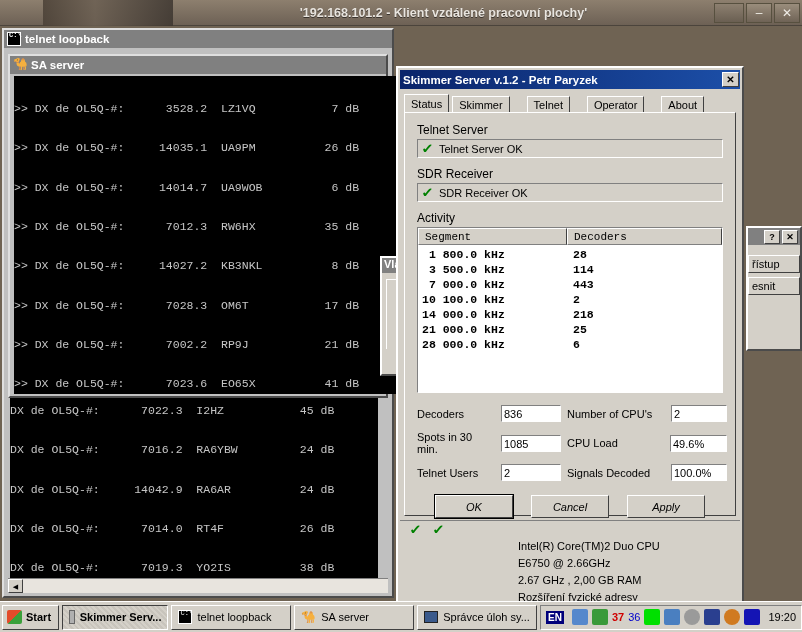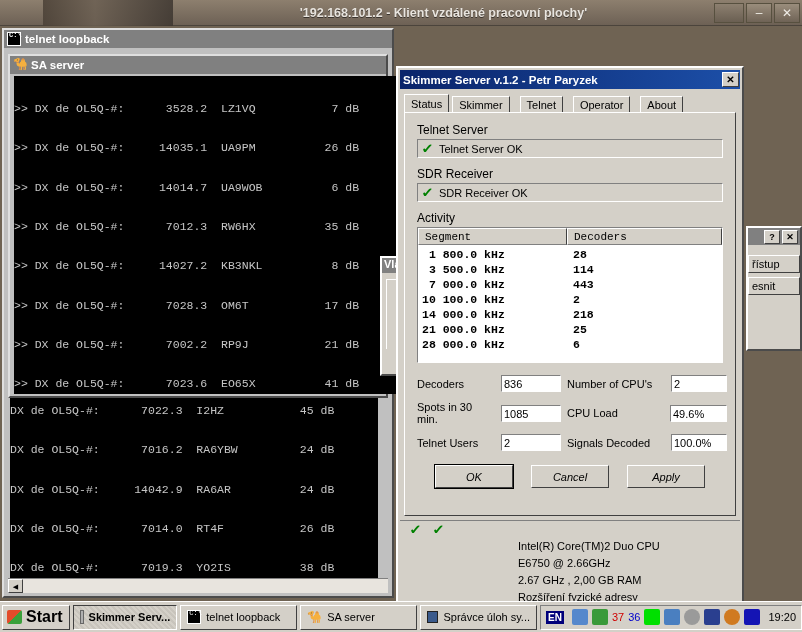--- a/index.html
+++ b/index.html
@@ -94,39 +94,39 @@
            background:linear-gradient(to right,#0a246a,#1c4fa8);
            color:#fff; font-weight:bold; font-size:11.5px; padding-left:3px; }
   #dlg-tb .t{ flex:1; white-space:nowrap; overflow:hidden; }
   #dlg-close{ width:17px; height:15px; margin-right:1px; background:#d4d0c8;
               border-top:1px solid #fff; border-left:1px solid #fff;
               border-right:1px solid #404040; border-bottom:1px solid #404040;
               color:#000; font-size:10px; font-weight:bold;
               display:flex; align-items:center; justify-content:center; }
 
   #tabs{ display:flex; align-items:flex-end; margin:5px 0 0 6px; height:18px; }
-  .tab{ height:16px; padding:1px 6px 0; margin-right:10px; background:#d4d0c8;
+  .tab{ height:16px; padding:1px 6px 0; margin-right:17px; background:#d4d0c8;
         border-top:1px solid #fff; border-left:1px solid #fff;
         border-right:1px solid #404040; font-size:11px; line-height:15px; }
   .tab.active{ height:18px; padding-top:2px; margin-right:3px; position:relative; z-index:3; }
   #tabpage{ margin:0 6px 0 6px; height:404px; background:#d4d0c8;
             border-top:1px solid #fff; border-left:1px solid #fff;
             border-right:1px solid #404040; border-bottom:1px solid #404040;
             position:relative; padding:10px 12px; }
 
   .grp-label{ font-size:12px; margin-bottom:2px; }
   .status-box{ height:19px; background:#d4d0c8; display:flex; align-items:center;
                gap:6px; padding-left:4px; font-size:11px;
                border-top:1px solid #808080; border-left:1px solid #808080;
                border-right:1px solid #fff; border-bottom:1px solid #fff;
                margin-bottom:9px; }
   .chk{ color:#008000; font-weight:bold; font-size:13px;
         transform:scaleX(1.15); display:inline-block; }
 
-  #act-box{ height:136px; background:#fff; margin-bottom:12px;
+  #act-box{ height:166px; background:#fff; margin-bottom:12px;
             border-top:1px solid #808080; border-left:1px solid #808080;
             border-right:1px solid #fff; border-bottom:1px solid #fff; }
   #act-head{ display:flex; height:17px; background:#d4d0c8; }
   #act-head div{ font-family:"Liberation Mono","DejaVu Sans Mono",monospace;
                  font-size:11px; line-height:16px; padding-left:6px;
                  border-top:1px solid #fff; border-left:1px solid #fff;
                  border-right:1px solid #404040; border-bottom:1px solid #808080; }
   .col-seg{ width:149px; } .col-dec{ flex:1; }
   #act-rows{ font-family:"Liberation Mono","DejaVu Sans Mono",monospace;
              font-size:11.5px; line-height:15px; padding-top:2px;font-weight:bold; }
@@ -154,41 +154,41 @@
                padding-left:10px;
                border-top:1px solid #808080; }
   #cpuinfo{ position:absolute; right:14px; top:470px; width:210px;
             text-align:left; font-size:11px; line-height:17px; }
 
   
   #taskbar{ position:absolute; left:0; bottom:0; width:802px; height:31px;
             background:#d4d0c8; border-top:1px solid #fff; display:flex;
             align-items:center; gap:3px; padding:2px 0 2px 2px; }
   #start{ display:flex; align-items:center; gap:4px; height:25px; padding:0 7px 0 4px;
-          font-weight:bold; font-size:16px;
+          font-weight:bold; font-size:11px;
           border-top:1px solid #fff; border-left:1px solid #fff;
           border-right:1px solid #404040; border-bottom:1px solid #404040;
           background:#d4d0c8; }
   .tbtn{ height:25px; display:flex; align-items:center; gap:5px; padding:0 6px;
          font-size:11px; background:#d4d0c8; white-space:nowrap; overflow:hidden;
          border-top:1px solid #fff; border-left:1px solid #fff;
          border-right:1px solid #404040; border-bottom:1px solid #404040; }
   .tbtn.active{ font-weight:bold;
          border-top:1px solid #404040; border-left:1px solid #404040;
          border-right:1px solid #fff; border-bottom:1px solid #fff;
          background:repeating-linear-gradient(45deg,#d4d0c8,#d4d0c8 2px,#c8c4bc 2px,#c8c4bc 4px); }
   #tray{ margin-left:auto; height:25px; display:flex; align-items:center; gap:4px;
          padding:0 5px;
          border-top:1px solid #808080; border-left:1px solid #808080;
          border-right:1px solid #fff; border-bottom:1px solid #fff; }
   #lang{ background:#00007b; color:#fff; font-weight:bold; font-size:10px;
          padding:1px 2px; margin-right:4px; }
   .tray-ic{ width:16px; height:16px; display:inline-block; border-radius:2px; }
   #clock{ font-size:11px; margin-left:4px; }
-  .num-r{ color:#d00000; font-weight:normal; font-size:11px; }
+  .num-r{ color:#d00000; font-weight:bold; font-size:11px; }
   .num-b{ color:#0000cc; font-size:11px; }
 
   
   .hscroll{ height:15px; background:#d4d0c8; display:flex; align-items:stretch;
             border-top:1px solid #808080; }
   .sb-arrow{ width:15px; background:#d4d0c8; font-size:7px; text-align:center; line-height:13px;
              border-top:1px solid #fff; border-left:1px solid #fff;
              border-right:1px solid #404040; border-bottom:1px solid #404040; }
   .sb-track{ flex:1; background:#e8e4de; }
 </style>

